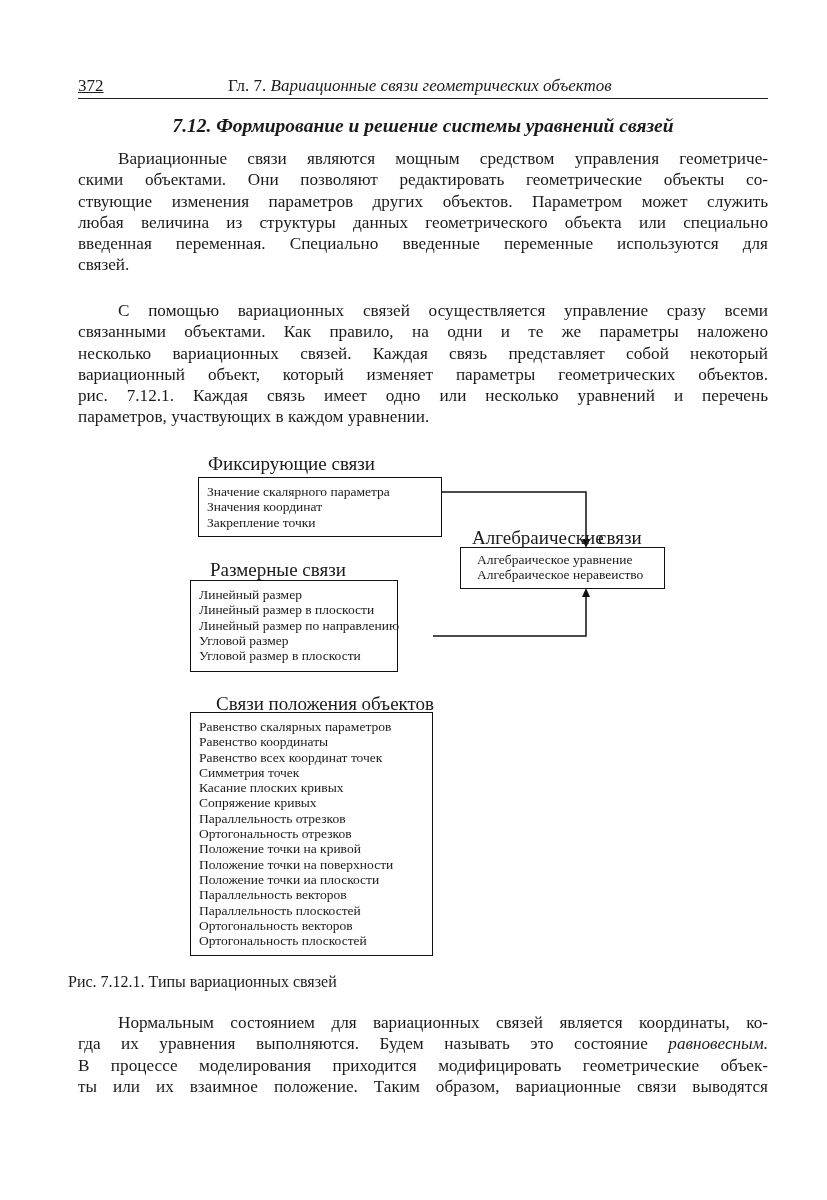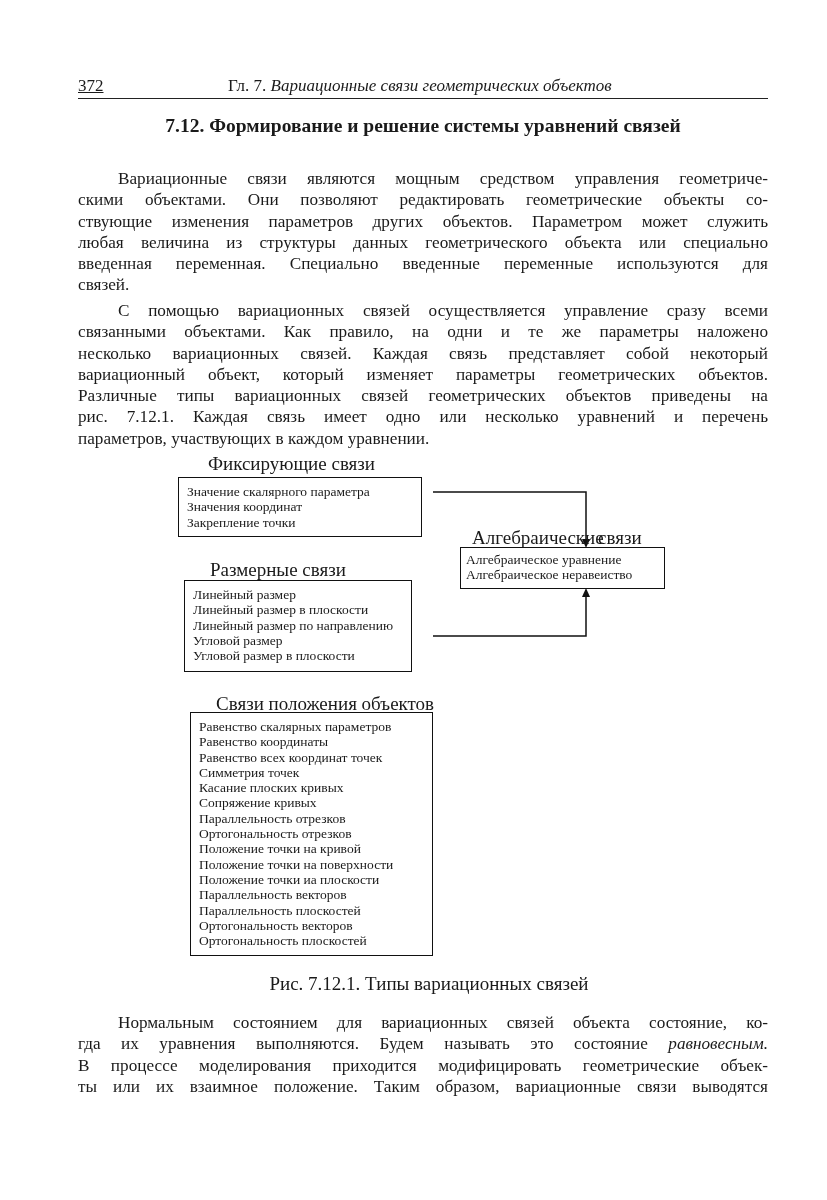--- a/index.html
+++ b/index.html
@@ -4,96 +4,95 @@
   <style>
     html, body { margin: 0; padding: 0; background: #ffffff; }
     body { width: 827px; height: 1200px; position: relative; overflow: hidden; color: #1a1a1a; }
     .page { position: absolute; left: 0; top: 0; width: 827px; height: 1200px; }
     .header { position: absolute; left: 78px; top: 76px; width: 690px; height: 22px;
       border-bottom: 1px solid #222; font-family: "Liberation Serif", serif; font-size: 17px; }
     .header .num { position: absolute; left: 0; top: 0; text-decoration: underline; }
     .header .run { position: absolute; left: 150px; top: 0; }
     .header .run i { font-style: italic; }
     .title { position: absolute; left: 78px; top: 115px; width: 690px; text-align: center;
-      font-family: "Liberation Serif", serif; font-weight: bold; font-size: 19.5px; }
+      font-family: "Liberation Serif", serif; font-weight: bold; font-size: 19.5px; font-style: italic; }
     .para { position: absolute; left: 78px; width: 690px; font-family: "Liberation Serif", serif;
       font-size: 17.2px; line-height: 21.3px; text-align: justify; }
     .para .ln { display: block; white-space: nowrap; text-align: justify; text-align-last: justify; }
     .para .ln.last { text-align-last: left; }
     .para .ln.indent { text-indent: 40px; }
     .para i { font-style: italic; }
     .fig { position: absolute; left: 0; top: 0; width: 827px; height: 1200px; pointer-events: none; }
     .fig * { pointer-events: auto; }
     .glabel { position: absolute; font-family: "Liberation Serif", serif; font-size: 19px; white-space: nowrap; }
     .box { position: absolute; border: 1.6px solid #111; box-sizing: border-box; background: #fff;
       font-family: "Liberation Serif", serif; font-size: 13.5px; line-height: 15.3px; padding: 6px 8px; }
     .box .item { display: block; white-space: nowrap; }
-    .caption { position: absolute; left: 84px; top: 973px; width: 690px; text-align: center;
-      font-family: "Liberation Serif", serif; font-size: 19px; }
+    .caption { position: absolute; left: 68px; top: 973px; width: 690px; text-align: left;
+      font-family: "Liberation Serif", serif; font-size: 16px; }
     svg.conn { position: absolute; left: 0; top: 0; }
   </style>
 </head>
 <body>
 
 <div class="page">
 
   <div class="header">
     <span class="num">372</span>
     <span class="run">
       <span>Гл. 7.</span>
       <i>Вариационные связи геометрических объектов</i>
     </span>
   </div>
 
   <div class="title">7.12. Формирование и решение системы уравнений связей</div>
 
-  <div class="para" style="top:148px;margin-top:20px;">
+  <div class="para" style="top:148px;">
     <span class="ln indent">Вариационные связи являются мощным средством управления геометриче-</span>
     <span class="ln">скими объектами.  Они позволяют редактировать геометрические объекты со-</span>
     <span class="ln">ствующие изменения параметров других объектов. Параметром может служить</span>
     <span class="ln">любая величина из структуры данных геометрического объекта или специально</span>
     <span class="ln">введенная переменная.  Специально введенные переменные используются для</span>
     <span class="ln last">связей.</span>
   </div>
 
   <div class="para" style="top:300px;">
     <span class="ln indent">С помощью вариационных связей осуществляется управление сразу всеми</span>
     <span class="ln">связанными объектами.  Как правило, на одни и те же параметры наложено</span>
     <span class="ln">несколько вариационных связей. Каждая связь представляет собой некоторый</span>
     <span class="ln">вариационный объект, который изменяет параметры геометрических объектов.</span>
-    <span class="ln">Различные типы вариационных связей геометрических объектов приведены на</span>
     <span class="ln">рис. 7.12.1.  Каждая связь имеет одно или несколько уравнений и перечень</span>
     <span class="ln last">параметров, участвующих в каждом уравнении.</span>
   </div>
 
   <div class="fig">
 
     <svg class="conn" width="827" height="1200">
       <polyline points="433,492 586,492 586,540" fill="none" stroke="#111" stroke-width="1.5"></polyline>
       <polygon points="582,539 590,539 586,548" fill="#111"></polygon>
       <polyline points="433,636 586,636 586,596" fill="none" stroke="#111" stroke-width="1.5"></polyline>
       <polygon points="582,597 590,597 586,588" fill="#111"></polygon>
     </svg>
 
     <div class="glabel" style="left:208px; top:453px;">Фиксирующие связи</div>
-    <div class="box" style="left:178px; top:477px; width:244px; height:60px;">
+    <div class="box" style="left:198px; top:477px; width:244px; height:60px;">
       <span class="item">Значение скалярного параметра</span>
       <span class="item">Значения координат</span>
       <span class="item">Закрепление точки</span>
     </div>
 
     <div class="glabel" style="left:472px; top:527px;">Алгебраические</div>
     <div class="glabel" style="left:598px; top:527px;">связи</div>
-    <div class="box" style="left:460px; top:547px; width:205px; height:42px; padding:4px 5px;">
+    <div class="box" style="left:460px; top:547px; width:205px; height:42px; padding:4px 16px;">
       <span class="item">Алгебраическое уравнение</span>
       <span class="item">Алгебраическое неравеиство</span>
     </div>
 
     <div class="glabel" style="left:210px; top:559px;">Размерные связи</div>
-    <div class="box" style="left:184px; top:580px; width:228px; height:92px;">
+    <div class="box" style="left:190px; top:580px; width:208px; height:92px;">
       <span class="item">Линейный размер</span>
       <span class="item">Линейный размер в плоскости</span>
       <span class="item">Линейный размер по направлению</span>
       <span class="item">Угловой размер</span>
       <span class="item">Угловой размер в плоскости</span>
     </div>
 
     <div class="glabel" style="left:216px; top:693px;">Связи положения объектов</div>
     <div class="box" style="left:190px; top:712px; width:243px; height:244px;">
       <span class="item">Равенство скалярных параметров</span>
@@ -113,19 +112,19 @@
       <span class="item">Ортогональность плоскостей</span>
     </div>
   </div>
 
   <div class="caption">
     <span>Рис. 7.12.1.</span>
     <span>Типы вариационных связей</span>
   </div>
 
   <div class="para" style="top:1012px;">
-    <span class="ln indent">Нормальным состоянием для вариационных связей объекта состояние, ко-</span>
+    <span class="ln indent">Нормальным состоянием для вариационных связей является координаты, ко-</span>
     <span class="ln"><span>гда их уравнения выполняются.  Будем называть это состояние </span><i>равновесным.</i></span>
     <span class="ln">В процессе моделирования приходится модифицировать геометрические объек-</span>
     <span class="ln">ты или их взаимное положение.  Таким образом, вариационные связи выводятся</span>
   </div>
 
 </div>
 
 </body></html>

